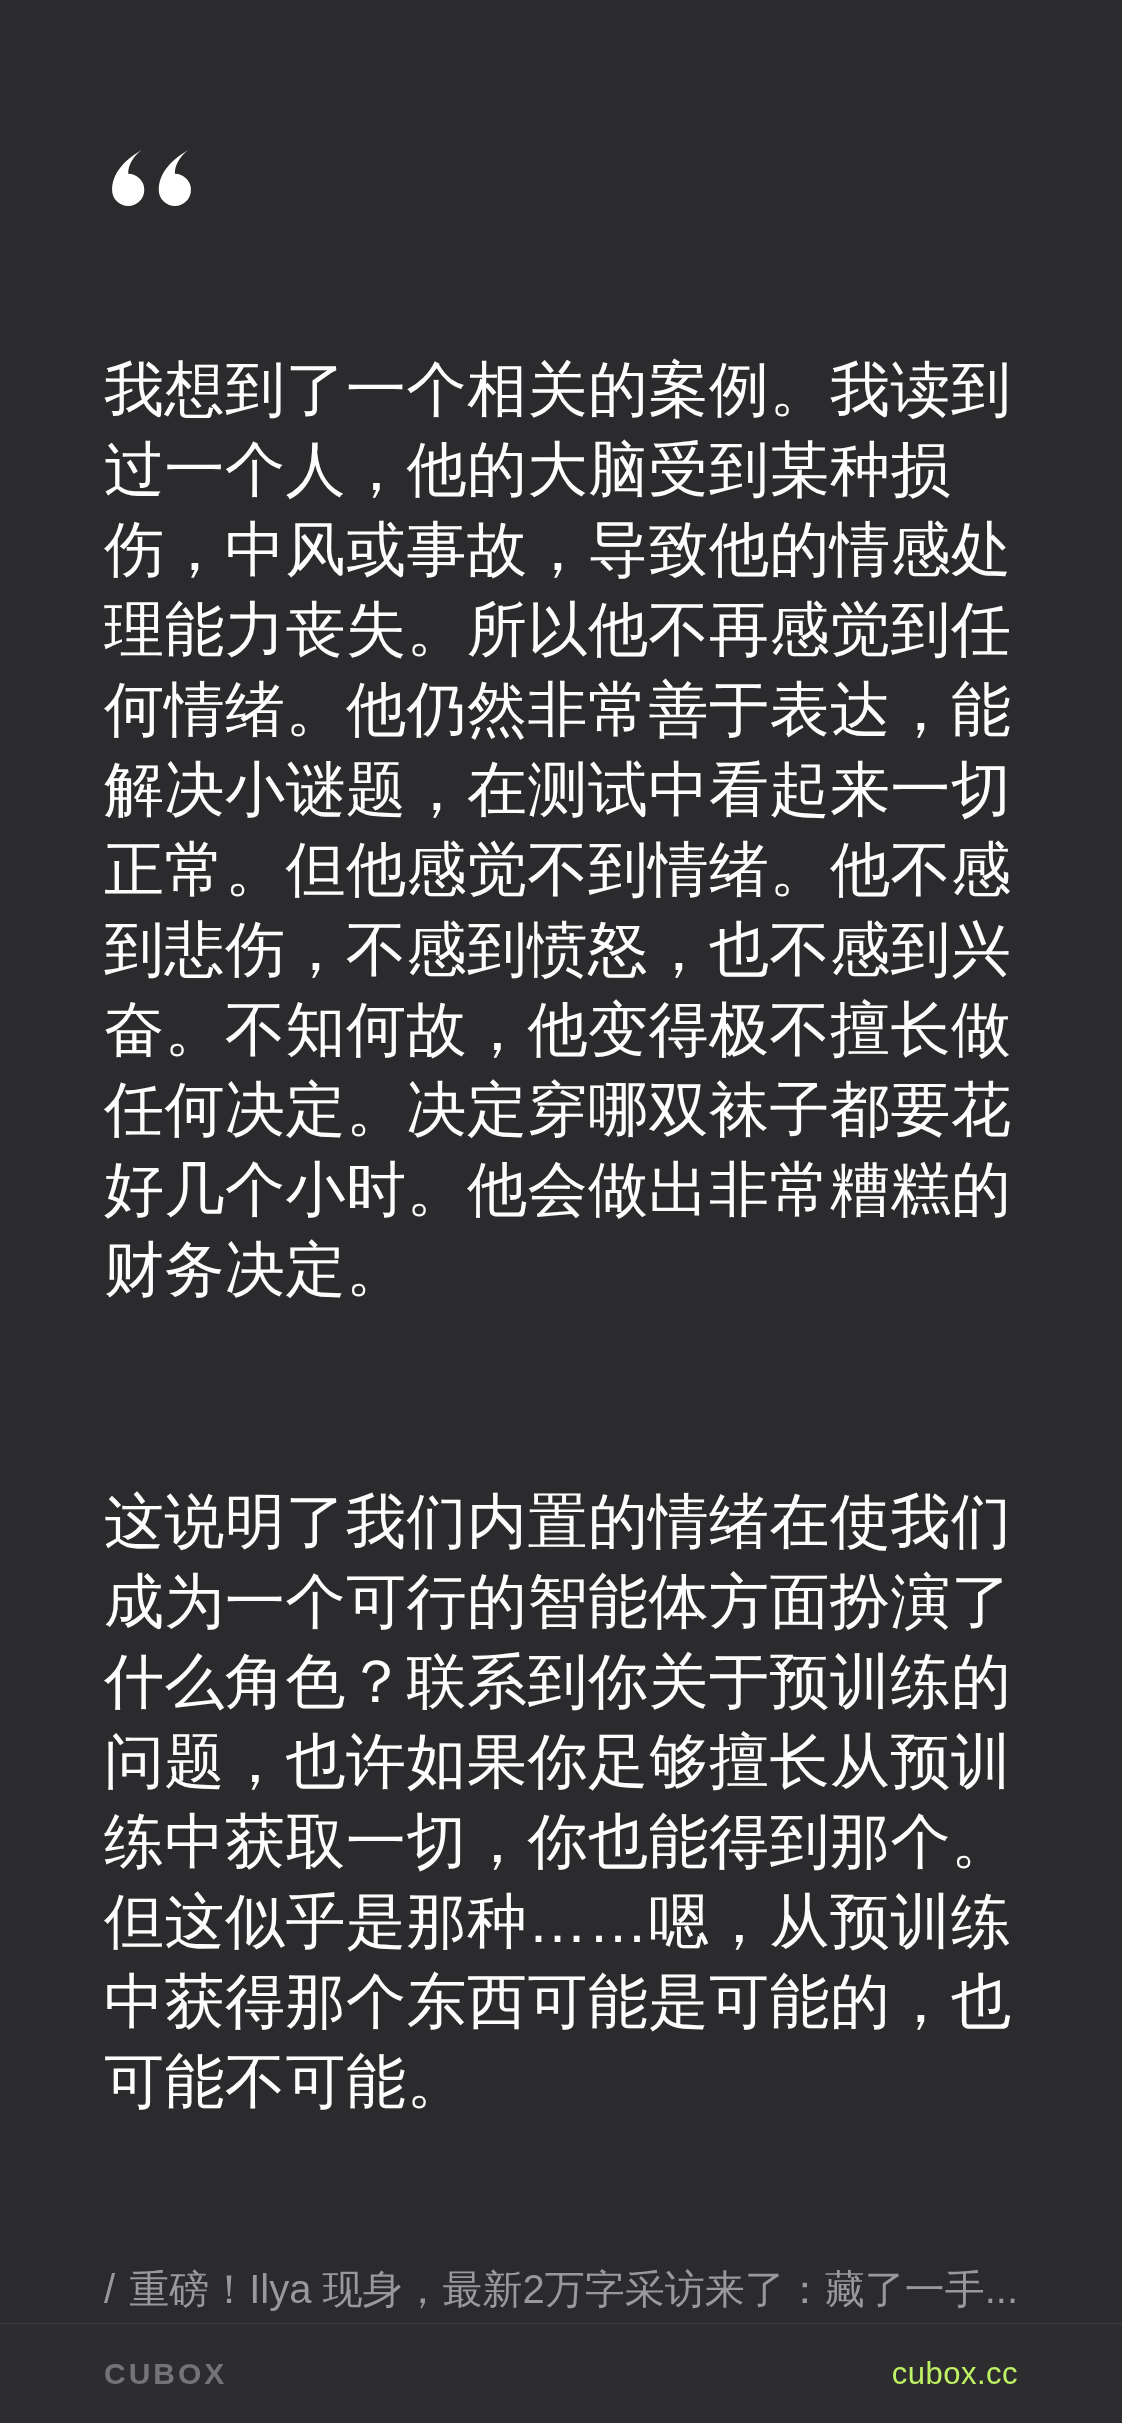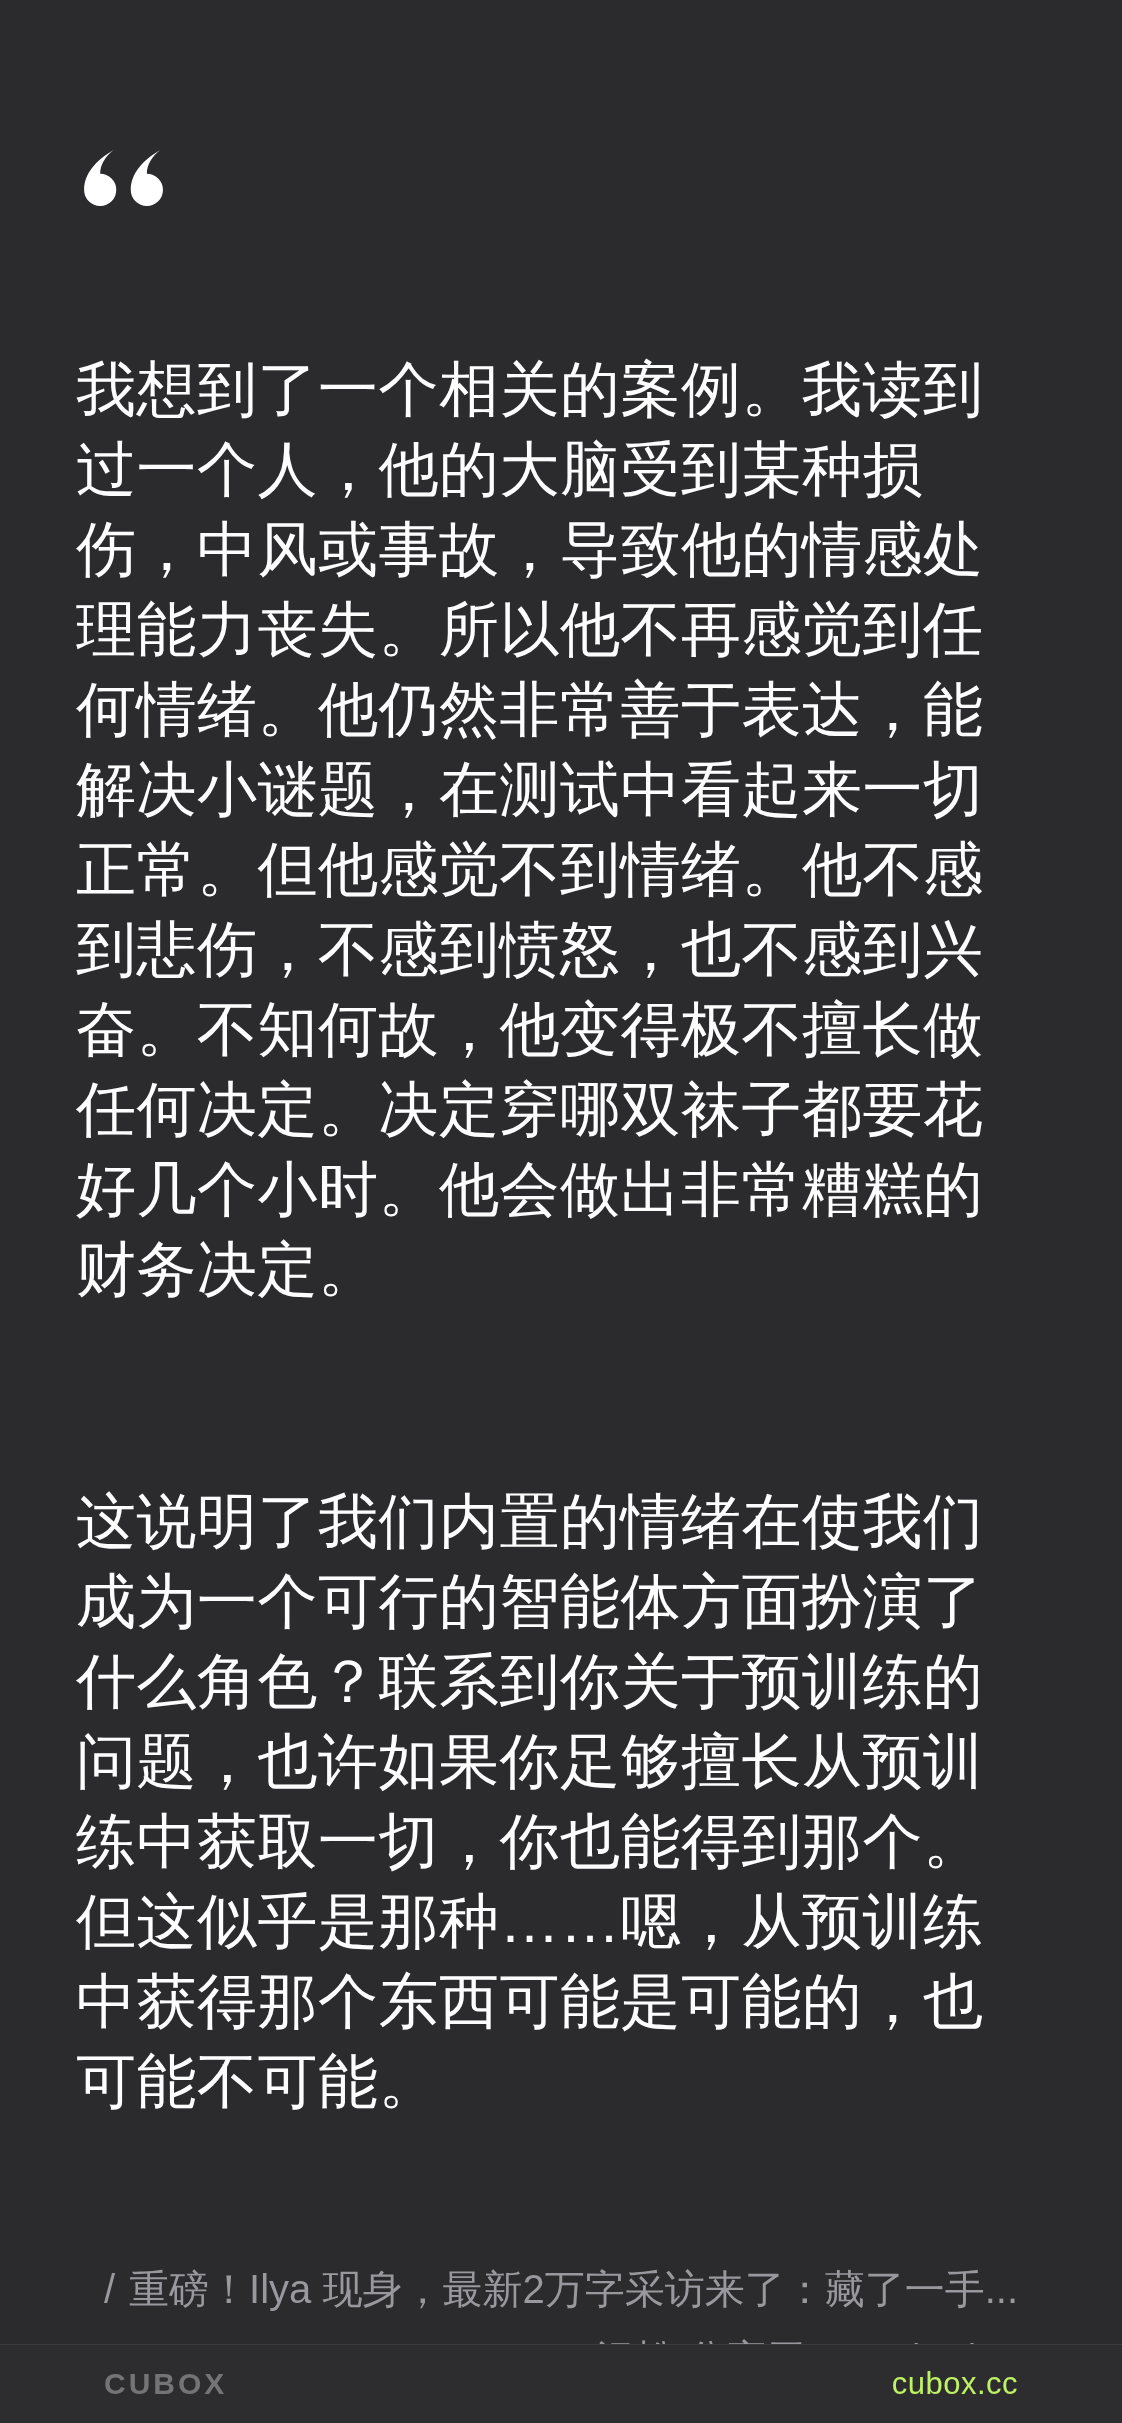--- a/index.html
+++ b/index.html
@@ -10,21 +10,21 @@
     width: 1122px;
     height: 2423px;
     background: #2b2b2d;
     position: relative;
     overflow: hidden;
     font-family: "Liberation Sans", "DejaVu Sans", sans-serif;
   }
   .content {
     position: absolute;
     top: 0; left: 0; right: 0;
-    padding: 150px 104px 0 76px;
+    padding: 150px 104px 0 104px;
   }
   .quote-mark {
     display: block;
     margin-left: 6px;
     width: 82px;
     height: 56px;
   }
   .quote-mark svg { display: block; width: 100%; height: 100%; }
   .quote-body {
     margin-top: 64px;
@@ -52,21 +52,21 @@
   .attribution .line {
     white-space: nowrap;
     text-align: right;
   }
   .attribution .slash {
     margin-right: 14px;
   }
   .footer {
     position: absolute;
     left: 0; right: 0; bottom: 0;
-    height: 79px;
+    height: 100px;
     border-top: 1px solid #3c3c40;
     background: #2d2d2f;
     display: flex;
     align-items: center;
     justify-content: space-between;
     padding: 0 104px;
     box-sizing: border-box;
   }
   .brand {
     color: #737378;

